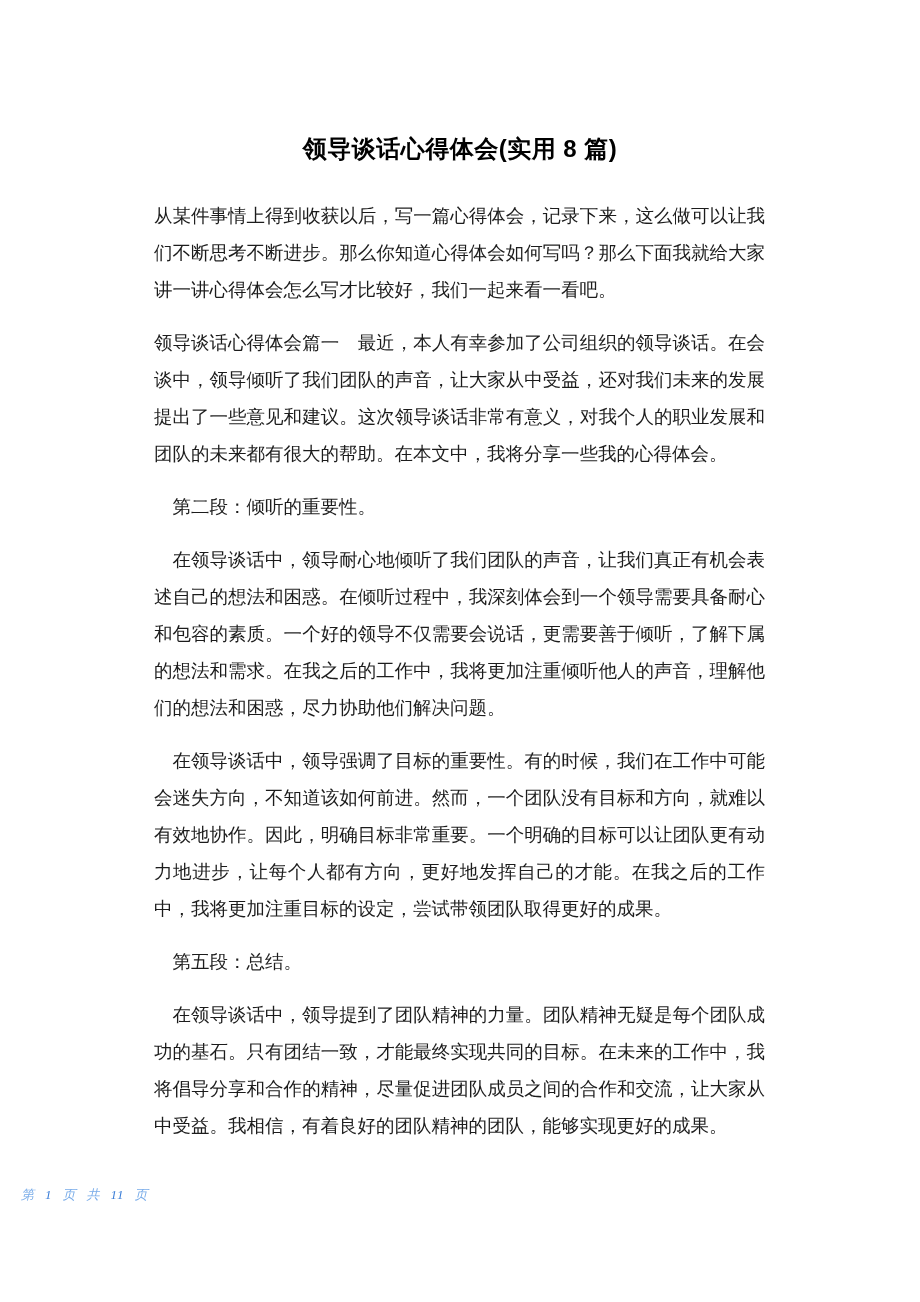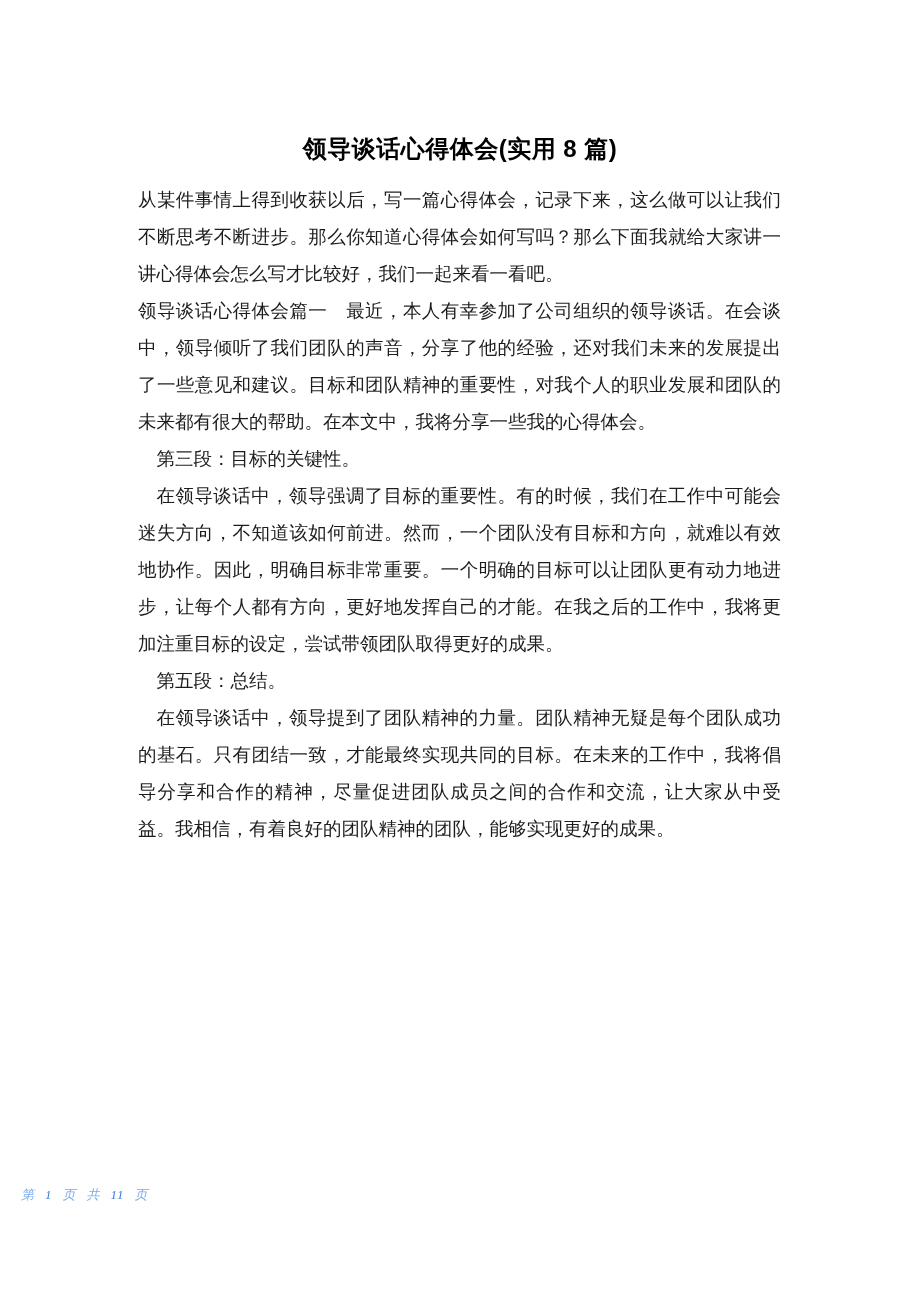--- a/index.html
+++ b/index.html
@@ -33,21 +33,21 @@
     left: 138px;
     top: 182px;
     width: 643px;
     font-size: 18.5px;
     line-height: 37px;
     color: #1c1c1c;
     text-align: justify;
     text-justify: inter-ideograph;
   }
   .doc-body p {
-    margin: 0;
+    margin: 16px;
     padding: 0;
   }
   .doc-body p.indent {
     text-indent: 18.5px;
   }
   .page-footer {
     position: absolute;
     left: 16px;
     top: 1186px;
     width: 920px;
@@ -67,22 +67,23 @@
 </head>
 <body>
 
 <div class="doc-page">
 
   <h1 class="doc-title">领导谈话心得体会(实用 8 篇)</h1>
 
   <div class="doc-body">
 
   <p class="">从某件事情上得到收获以后，写一篇心得体会，记录下来，这么做可以让我们不断思考不断进步。那么你知道心得体会如何写吗？那么下面我就给大家讲一讲心得体会怎么写才比较好，我们一起来看一看吧。</p>
-      <p class="">领导谈话心得体会篇一　最近，本人有幸参加了公司组织的领导谈话。在会谈中，领导倾听了我们团队的声音，分享了他的经验，还对我们未来的发展提出了一些意见和建议。目标和团队精神的重要性，对我个人的职业发展和团队的未来都有很大的帮助。在本文中，我将分享一些我的心得体会。</p>
-      <p class="indent">第三段：目标的关键性。</p>
+      <p class="">领导谈话心得体会篇一　最近，本人有幸参加了公司组织的领导谈话。在会谈中，领导倾听了我们团队的声音，让大家从中受益，还对我们未来的发展提出了一些意见和建议。这次领导谈话非常有意义，对我个人的职业发展和团队的未来都有很大的帮助。在本文中，我将分享一些我的心得体会。</p>
+      <p class="indent">第二段：倾听的重要性。</p>
+      <p class="indent">在领导谈话中，领导耐心地倾听了我们团队的声音，让我们真正有机会表述自己的想法和困惑。在倾听过程中，我深刻体会到一个领导需要具备耐心和包容的素质。一个好的领导不仅需要会说话，更需要善于倾听，了解下属的想法和需求。在我之后的工作中，我将更加注重倾听他人的声音，理解他们的想法和困惑，尽力协助他们解决问题。</p>
       <p class="indent">在领导谈话中，领导强调了目标的重要性。有的时候，我们在工作中可能会迷失方向，不知道该如何前进。然而，一个团队没有目标和方向，就难以有效地协作。因此，明确目标非常重要。一个明确的目标可以让团队更有动力地进步，让每个人都有方向，更好地发挥自己的才能。在我之后的工作中，我将更加注重目标的设定，尝试带领团队取得更好的成果。</p>
       <p class="indent">第五段：总结。</p>
       <p class="indent">在领导谈话中，领导提到了团队精神的力量。团队精神无疑是每个团队成功的基石。只有团结一致，才能最终实现共同的目标。在未来的工作中，我将倡导分享和合作的精神，尽量促进团队成员之间的合作和交流，让大家从中受益。我相信，有着良好的团队精神的团队，能够实现更好的成果。</p>
     </div>
 
   <div class="page-footer">
     <span>第</span><span class="pg-num">1</span><span>页</span><span>共</span><span class="pg-num">11</span><span>页</span>
   </div>
 
 </div>

